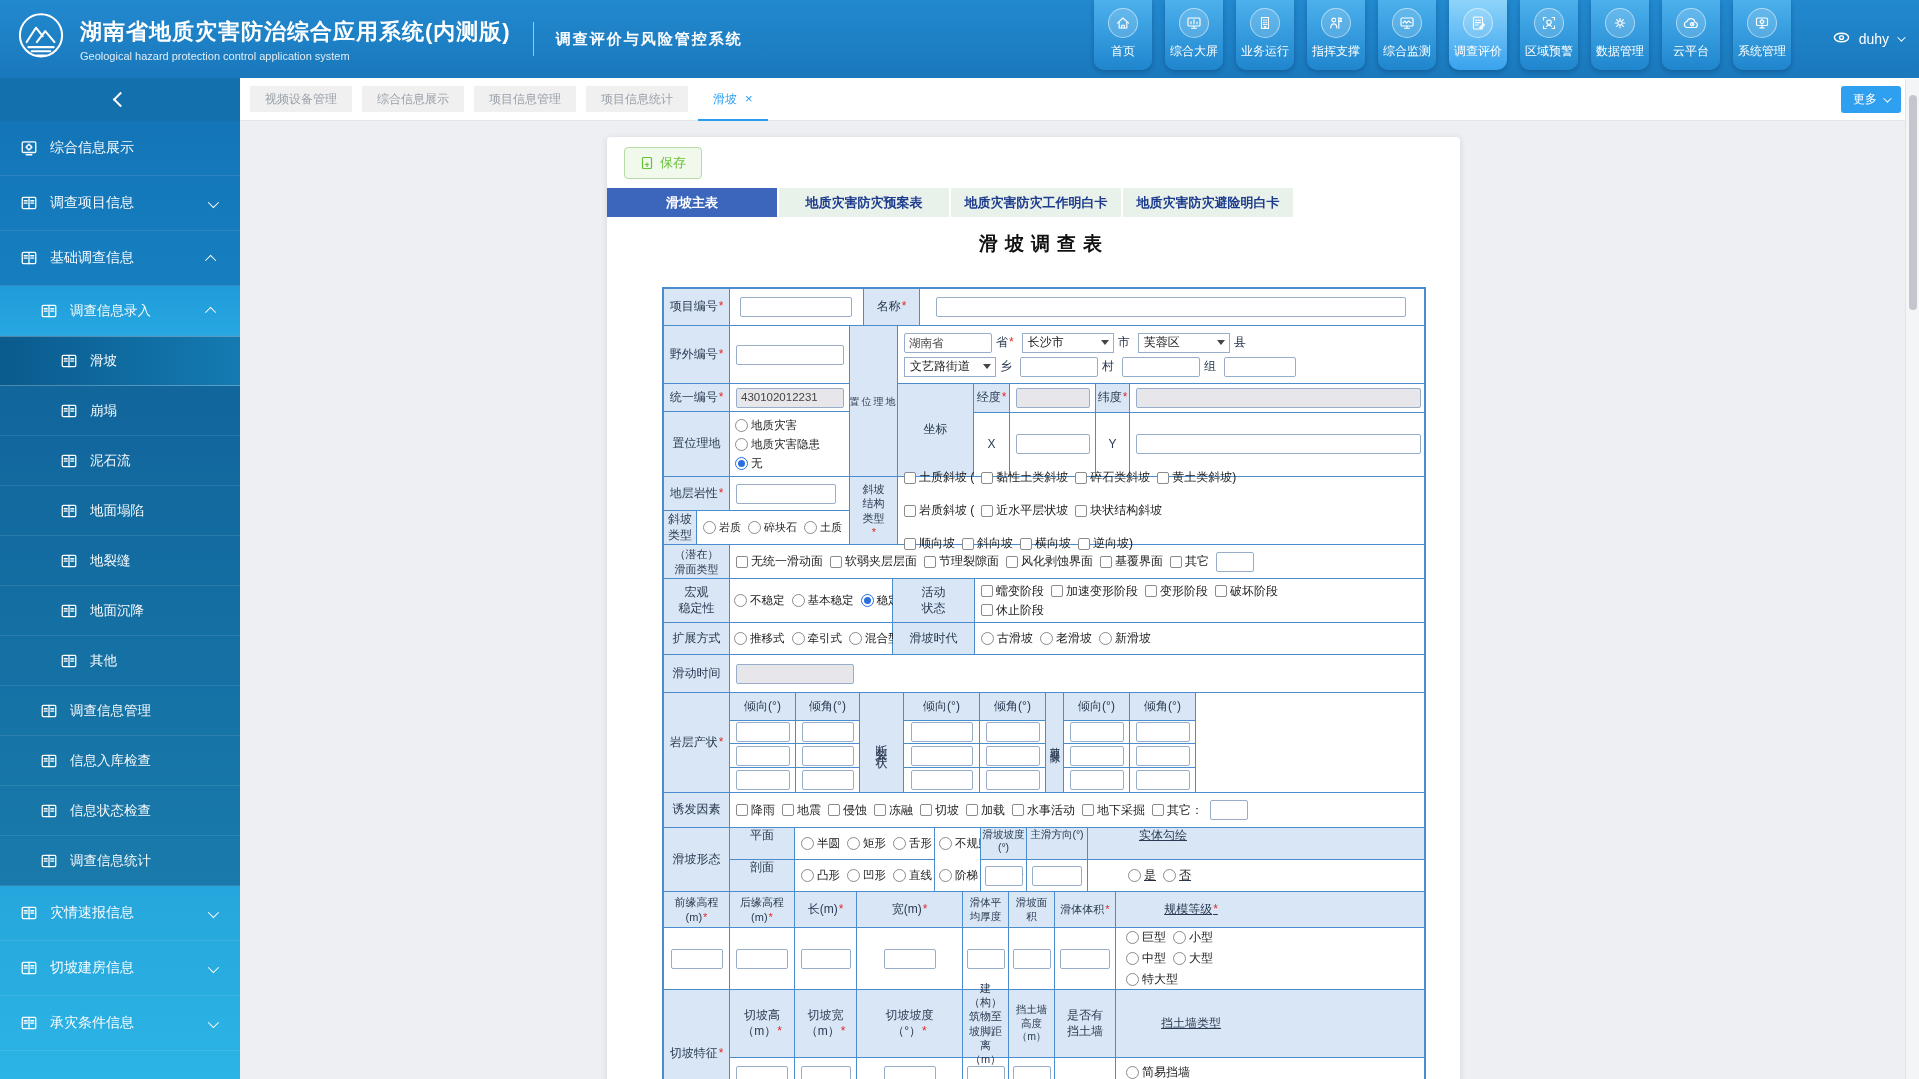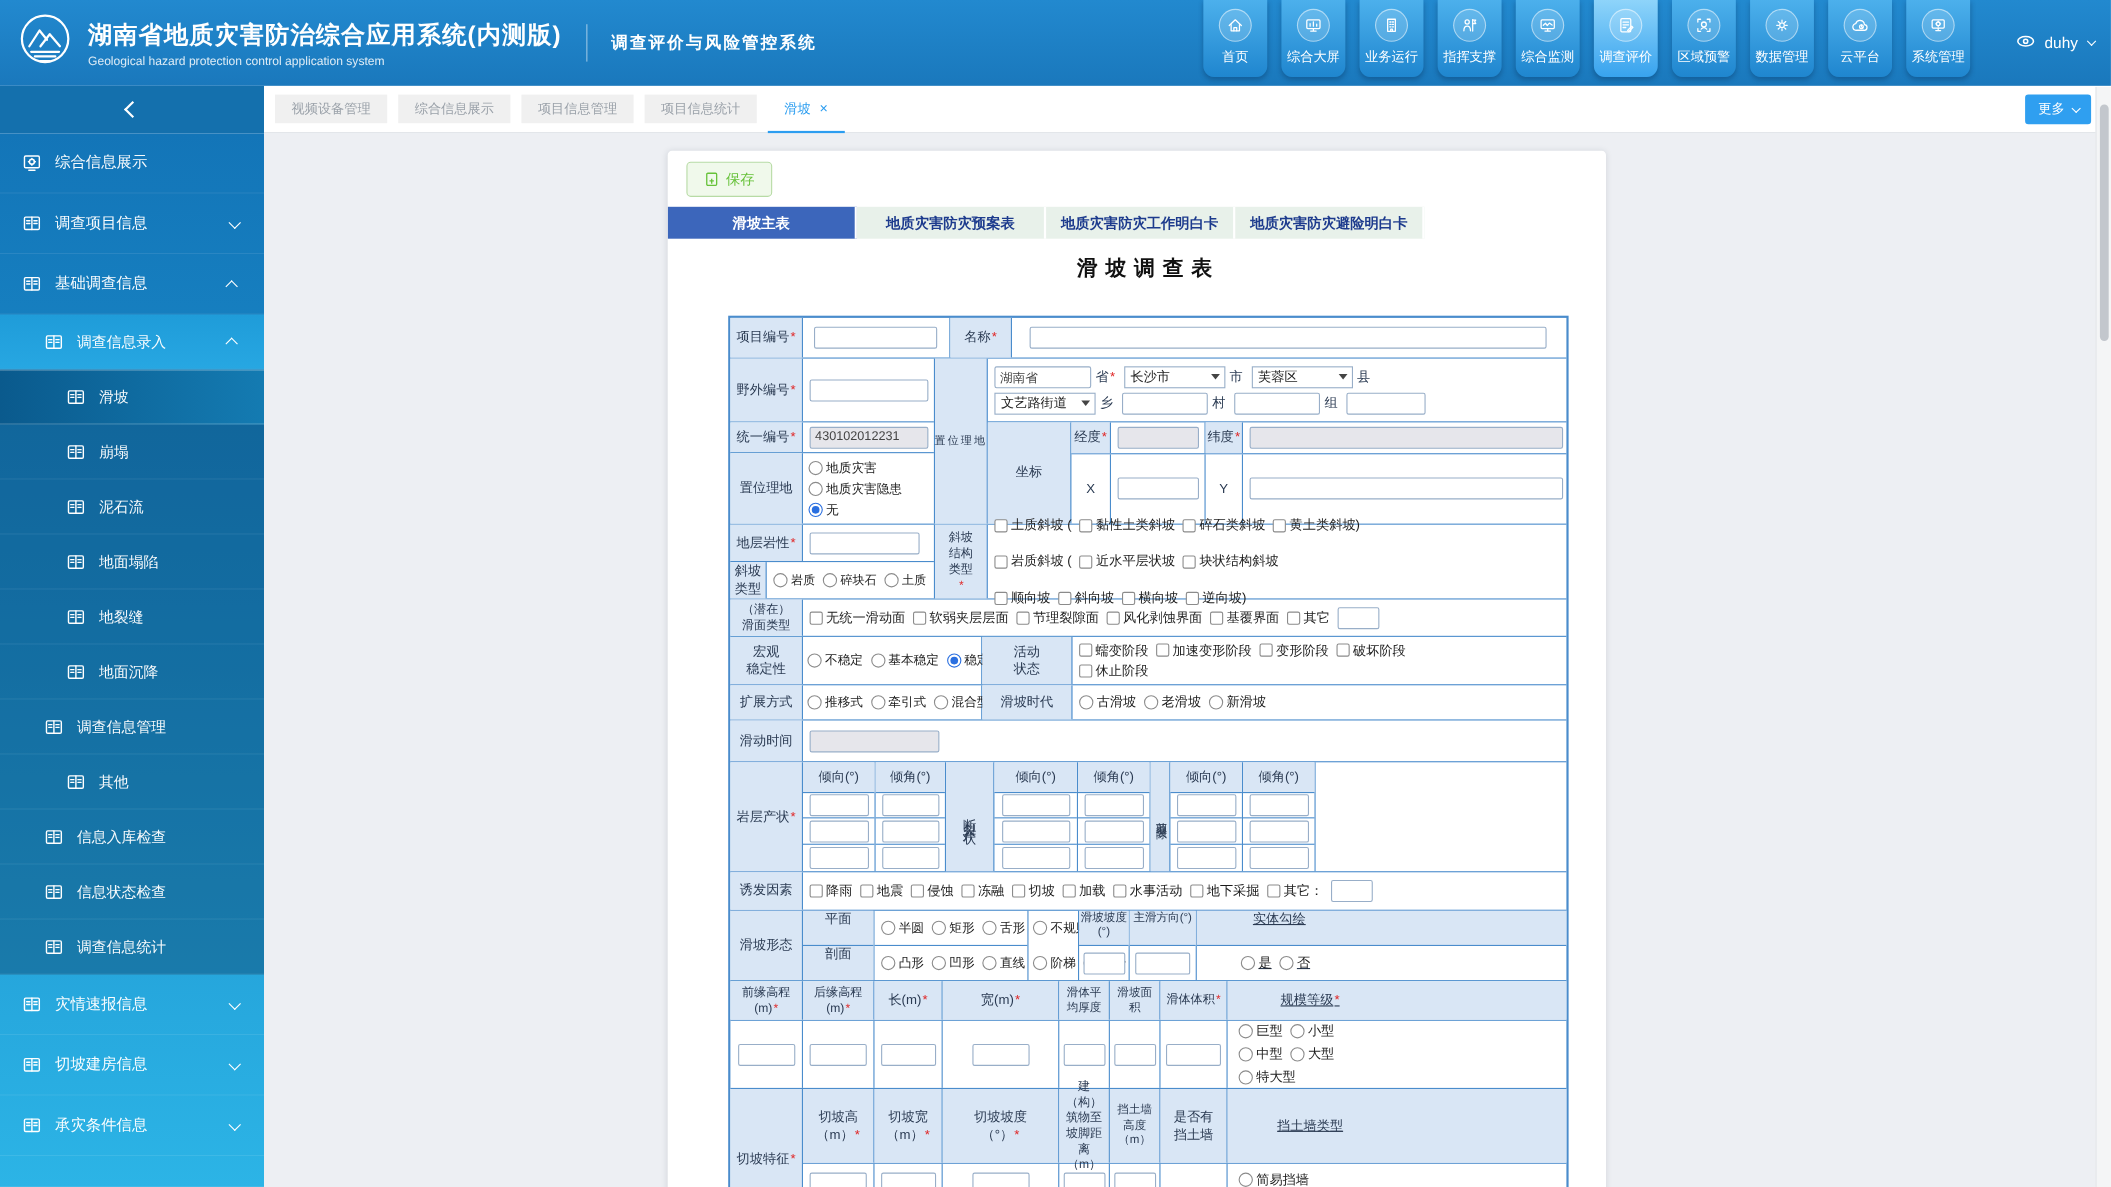--- a/index.html
+++ b/index.html
@@ -378,37 +378,37 @@
     <div class="sitem sub lv3">
       <span class="sicon"><svg viewBox="0 0 16 16" fill="none" stroke="#fff" stroke-width="1.15" stroke-linecap="round" stroke-linejoin="round">
           <rect x="2" y="3" width="12" height="10" rx="1"></rect>
           <path d="M8 3v10"></path>
           <path d="M3.8 6h2.6M9.6 6h2.6M3.8 8.2h2.6M9.6 8.2h2.6"></path>
         </svg></span>
       <span>地面沉降</span>
 
     </div>
 
+    <div class="sitem sub lv3">
+      <span class="sicon"><svg viewBox="0 0 16 16" fill="none" stroke="#fff" stroke-width="1.15" stroke-linecap="round" stroke-linejoin="round">
+          <rect x="2" y="3" width="12" height="10" rx="1"></rect>
+          <path d="M8 3v10"></path>
+          <path d="M3.8 6h2.6M9.6 6h2.6M3.8 8.2h2.6M9.6 8.2h2.6"></path>
+        </svg></span>
+      <span>其他</span>
+
+    </div>
+
     <div class="sitem sub lv2">
       <span class="sicon"><svg viewBox="0 0 16 16" fill="none" stroke="#fff" stroke-width="1.15" stroke-linecap="round" stroke-linejoin="round">
           <rect x="2" y="3" width="12" height="10" rx="1"></rect>
           <path d="M8 3v10"></path>
           <path d="M3.8 6h2.6M9.6 6h2.6M3.8 8.2h2.6M9.6 8.2h2.6"></path>
         </svg></span>
       <span>调查信息管理</span>
-
-    </div>
-
-    <div class="sitem sub lv3">
-      <span class="sicon"><svg viewBox="0 0 16 16" fill="none" stroke="#fff" stroke-width="1.15" stroke-linecap="round" stroke-linejoin="round">
-          <rect x="2" y="3" width="12" height="10" rx="1"></rect>
-          <path d="M8 3v10"></path>
-          <path d="M3.8 6h2.6M9.6 6h2.6M3.8 8.2h2.6M9.6 8.2h2.6"></path>
-        </svg></span>
-      <span>其他</span>
 
     </div>
 
     <div class="sitem sub lv2">
       <span class="sicon"><svg viewBox="0 0 16 16" fill="none" stroke="#fff" stroke-width="1.15" stroke-linecap="round" stroke-linejoin="round">
           <rect x="2" y="3" width="12" height="10" rx="1"></rect>
           <path d="M8 3v10"></path>
           <path d="M3.8 6h2.6M9.6 6h2.6M3.8 8.2h2.6M9.6 8.2h2.6"></path>
         </svg></span>
       <span>信息入库检查</span>

